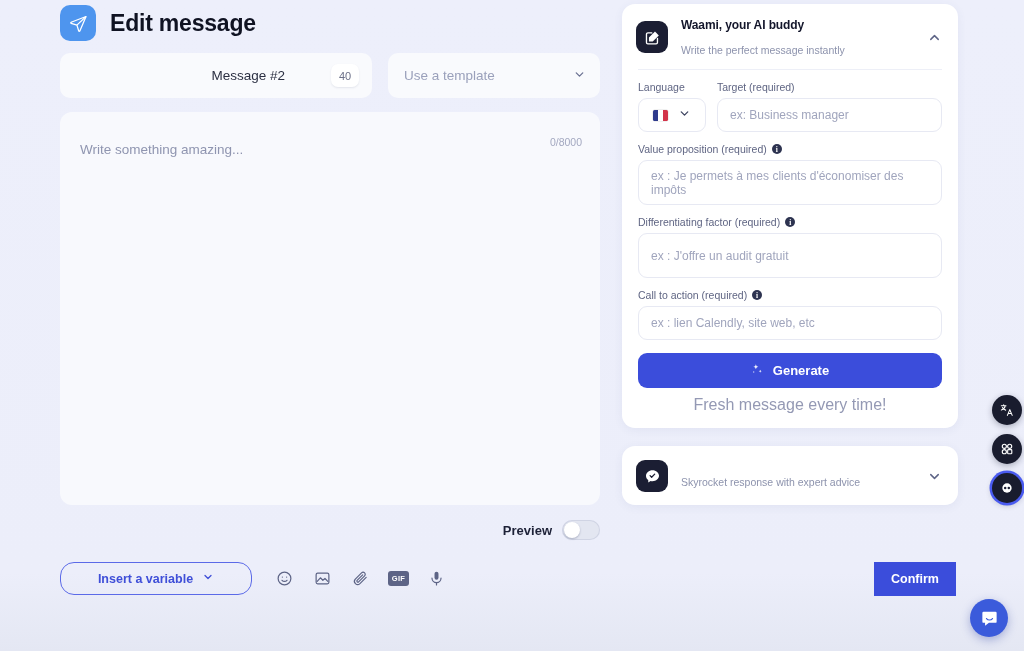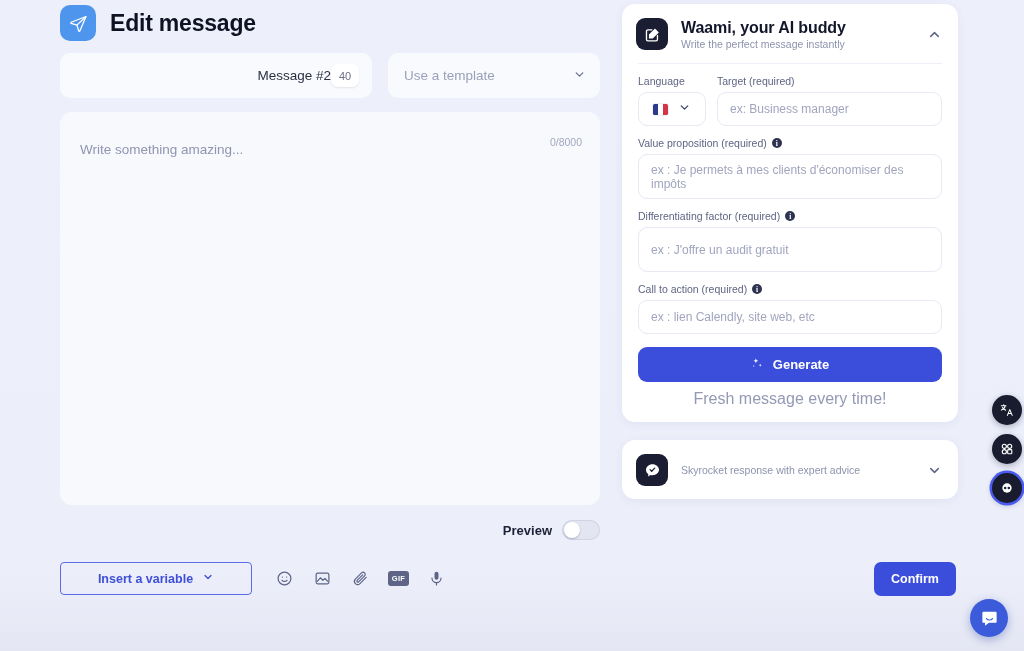--- a/index.html
+++ b/index.html
@@ -45,20 +45,21 @@
     border-radius: 10px; display: flex; align-items: center;
     justify-content: flex-end; padding: 0 13px 0 15px;
   }
   .msg-name-label { font-size: 13.5px; color: #2b2f42; }
   .count-pill {
     background: #ffffff; border-radius: 7px;
     min-width: 28px; height: 23px; padding: 0 6px;
     display: flex; align-items: center; justify-content: center;
     font-size: 11px; color: #6b7088;
     box-shadow: 0 1px 2px rgba(40,50,90,.10);
+    margin-left: 46px;
   }
   .template-box {
     width: 212px; height: 45px; background: #f9fafd;
     border-radius: 10px; display: flex; align-items: center;
     justify-content: space-between; padding: 0 14px 0 16px;
   }
   .template-text { font-size: 13.5px; color: #9aa0bb; }
 
   .editor-card {
     position: absolute; left: 60px; top: 112px;
@@ -90,42 +91,42 @@
     width: 16px; height: 16px; border-radius: 50%;
     background: #ffffff;
     box-shadow: 0 1px 2px rgba(40,50,90,.30);
   }
 
   .bottom-bar {
     position: absolute; left: 60px; top: 562px;
     width: 540px; display: flex; align-items: center; gap: 22px;
   }
   .insert-var-btn {
-    width: 192px; height: 33px; border-radius: 4px;
+    width: 192px; height: 33px; border-radius: 14px;
     border: 1.4px solid #5b6ae8; background: transparent;
     display: flex; align-items: center; justify-content: center; gap: 9px;
     font-size: 12.5px; font-weight: bold; color: #3f4fd8;
     cursor: pointer;
   }
   .icon-strip { display: flex; align-items: center; gap: 17px; }
   .icon-btn {
     width: 21px; height: 21px; display: flex;
     align-items: center; justify-content: center;
     color: #5d6486; cursor: pointer;
   }
   .gif-badge {
     width: 21px; height: 15px; border-radius: 3px;
     background: #5d6486; color: #ffffff;
     font-size: 7.5px; font-weight: bold;
     display: flex; align-items: center; justify-content: center;
     letter-spacing: .3px;
   }
   .confirm-btn {
     position: absolute; left: 874px; top: 562px;
-    width: 82px; height: 34px; border-radius: 7px;
+    width: 82px; height: 34px; border-radius: 0;
     background: #3b4ddb; color: #fff;
     font-size: 12.5px; font-weight: bold;
     border: none; cursor: pointer;
   }
 
   
   .right-col { position: absolute; left: 622px; top: 4px; width: 336px; }
   .card {
     background: #ffffff; border-radius: 13px;
     box-shadow: 0 2px 10px rgba(70,85,140,.07);
@@ -134,24 +135,24 @@
     display: flex; align-items: center; gap: 13px;
     padding: 14px 16px 13px 14px;
   }
   .card-icon {
     width: 32px; height: 32px; border-radius: 9px;
     background: #1b1e33; color: #fff; flex: none;
     display: flex; align-items: center; justify-content: center;
   }
   .card-head-text { flex: 1; min-width: 0; }
   .card-title {
-    font-size: 16px; font-weight: bold; color: #13162b;
+    font-size: 12px; font-weight: bold; color: #13162b;
     letter-spacing: -0.1px; line-height: 1.2;
   }
-  .card-sub { font-size: 10.5px; color: #8d93ad; margin-top: 0; }
+  .card-sub { font-size: 10.5px; color: #8d93ad; margin-top: 12px; }
   .chev { color: #5d6486; display: flex; align-items: center; flex: none; }
 
   .card-body { padding: 0 16px 14px 16px; }
   .divider { height: 1px; background: #edeff7; margin: 0 16px 11px 16px; }
 
   .field-label {
     font-size: 10.5px; color: #5f6583;
     display: flex; align-items: center; gap: 5px;
     margin-bottom: 5px;
   }

